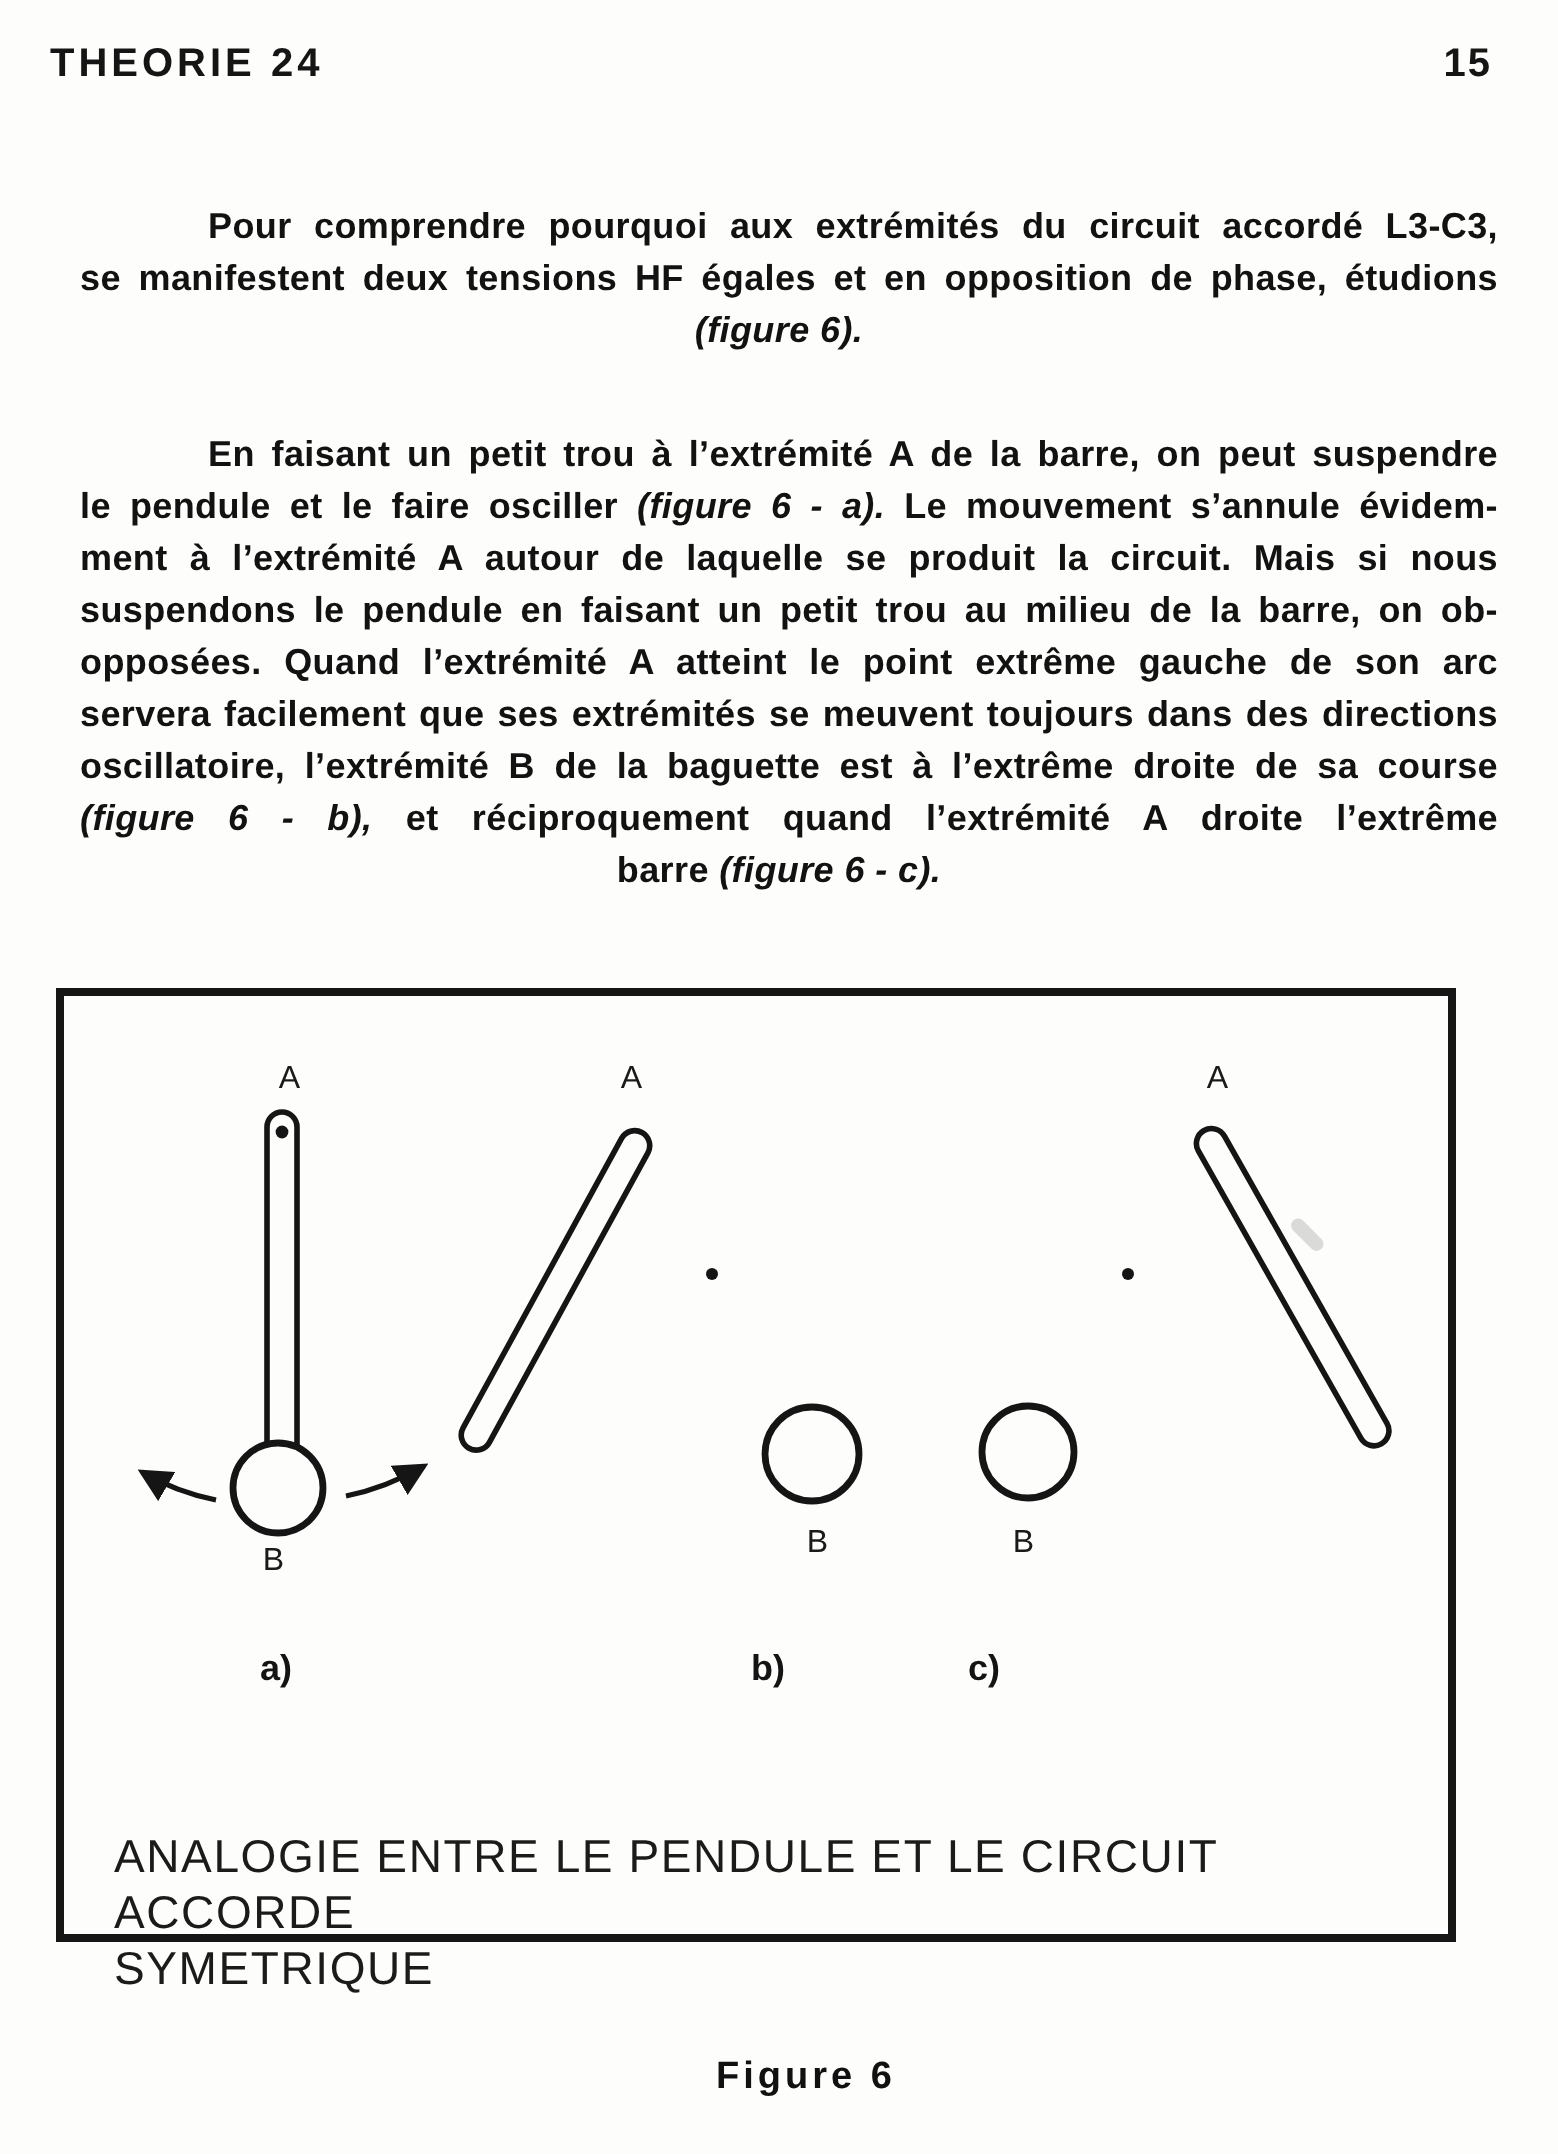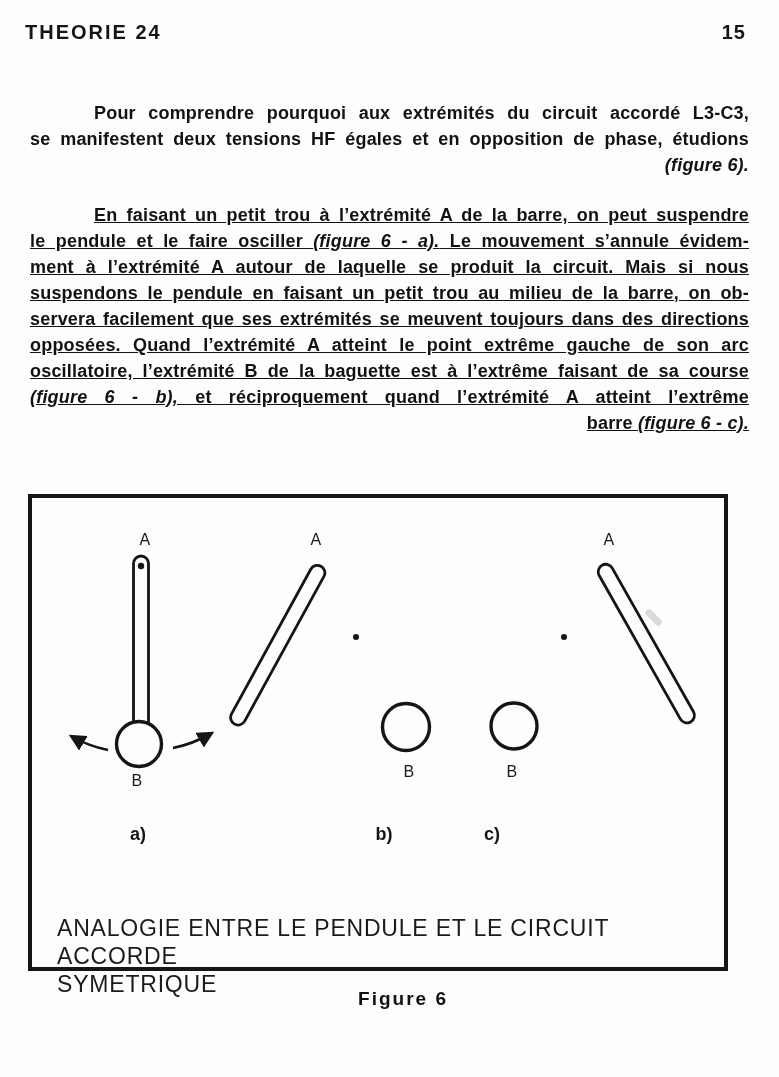--- a/index.html
+++ b/index.html
@@ -24,23 +24,23 @@
     position:absolute;top:21px;right:33px;
     font-size:20px;font-weight:700;letter-spacing:1px;
   }
   
   .para{
     position:absolute;left:30px;width:719px;
     font-size:18px;font-weight:700;line-height:26px;
     letter-spacing:0.2px;color:#121212;
   }
   .p1{top:100px;}
-  .p2{top:202px;text-decoration:underline;}
-  .jl{text-align:justify;text-align-last:justify;}
-  .ll{text-align:right;}
+  .p2{top:214px;}
+  .jl{text-align:justify;text-align-last:justify;margin-left:10px;}
+  .ll{text-align:center;}
   .indent{padding-left:64px;}
   .it{font-style:italic;}
   
   .figbox{
     position:absolute;left:28px;top:494px;
     width:692px;height:469px;
     border:4px solid #161616;
     background:#fdfdfb;
   }
   .figinner{position:relative;width:692px;height:469px;}
@@ -52,21 +52,21 @@
   .fig-sublabel{
     position:absolute;transform:translateX(-50%);
     font-size:18px;font-weight:700;color:#141414;
   }
   .fig-caption{
     position:absolute;left:25px;top:404px;width:650px;
     font-size:23px;font-weight:400;letter-spacing:0.8px;
     line-height:28px;color:#1b1b1b;margin-top:12px;
   }
   .fig-number{
-    position:absolute;left:53px;top:988px;width:700px;
+    position:absolute;left:53px;top:1028px;width:700px;
     text-align:center;
     font-size:19px;font-weight:700;letter-spacing:2px;color:#111;
   }
 </style>
 </head>
 <body>
 
 <div class="page">
 
   <div class="hdr-left">THEORIE 24</div>
@@ -76,24 +76,24 @@
     <div class="jl indent">Pour comprendre pourquoi aux extrémités du circuit accordé L3-C3,</div>
     <div class="jl">se manifestent deux tensions HF égales et en opposition de phase, étudions</div>
     <div class="ll it">(figure 6).</div>
   </div>
 
   <div class="para p2">
     <div class="jl indent">En faisant un petit trou à l’extrémité A de la barre, on peut suspendre</div>
     <div class="jl"><span>le pendule et le faire osciller </span><span class="it">(figure 6 - a).</span><span> Le mouvement s’annule évidem-</span></div>
     <div class="jl">ment à l’extrémité A autour de laquelle se produit la circuit. Mais si nous</div>
     <div class="jl">suspendons le pendule en faisant un petit trou au milieu de la barre, on ob-</div>
+    <div class="jl">opposées. Quand l’extrémité A atteint le point extrême gauche de son arc</div>
     <div class="jl">servera facilement que ses extrémités se meuvent toujours dans des directions</div>
-    <div class="jl">opposées. Quand l’extrémité A atteint le point extrême gauche de son arc</div>
-    <div class="jl">oscillatoire, l’extrémité B de la baguette est à l’extrême faisant de sa course</div>
-    <div class="jl"><span class="it">(figure 6 - b),</span><span> et réciproquement quand l’extrémité A atteint l’extrême</span></div>
+    <div class="jl">oscillatoire, l’extrémité B de la baguette est à l’extrême droite de sa course</div>
+    <div class="jl"><span class="it">(figure 6 - b),</span><span> et réciproquement quand l’extrémité A droite l’extrême</span></div>
     <div class="ll"><span>barre </span><span class="it">(figure 6 - c).</span></div>
   </div>
 
   <div class="figbox">
     <div class="figinner">
 
       <svg width="692" height="469" viewBox="0 0 692 469">
         <defs>
           <marker id="ah" viewBox="0 0 10 10" refX="8.5" refY="5" markerWidth="6.5" markerHeight="6.5" orient="auto">
             <path d="M0,0 L10,5 L0,10 z" fill="#151515"></path>

